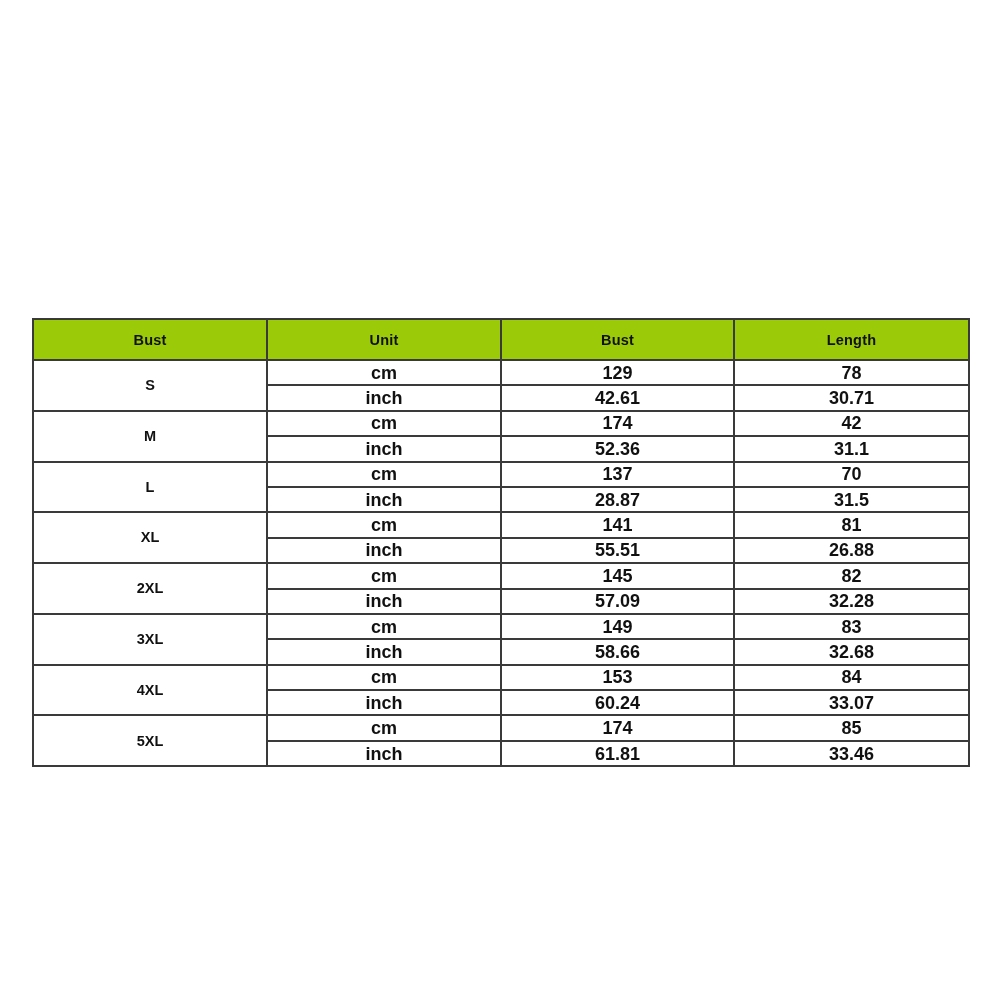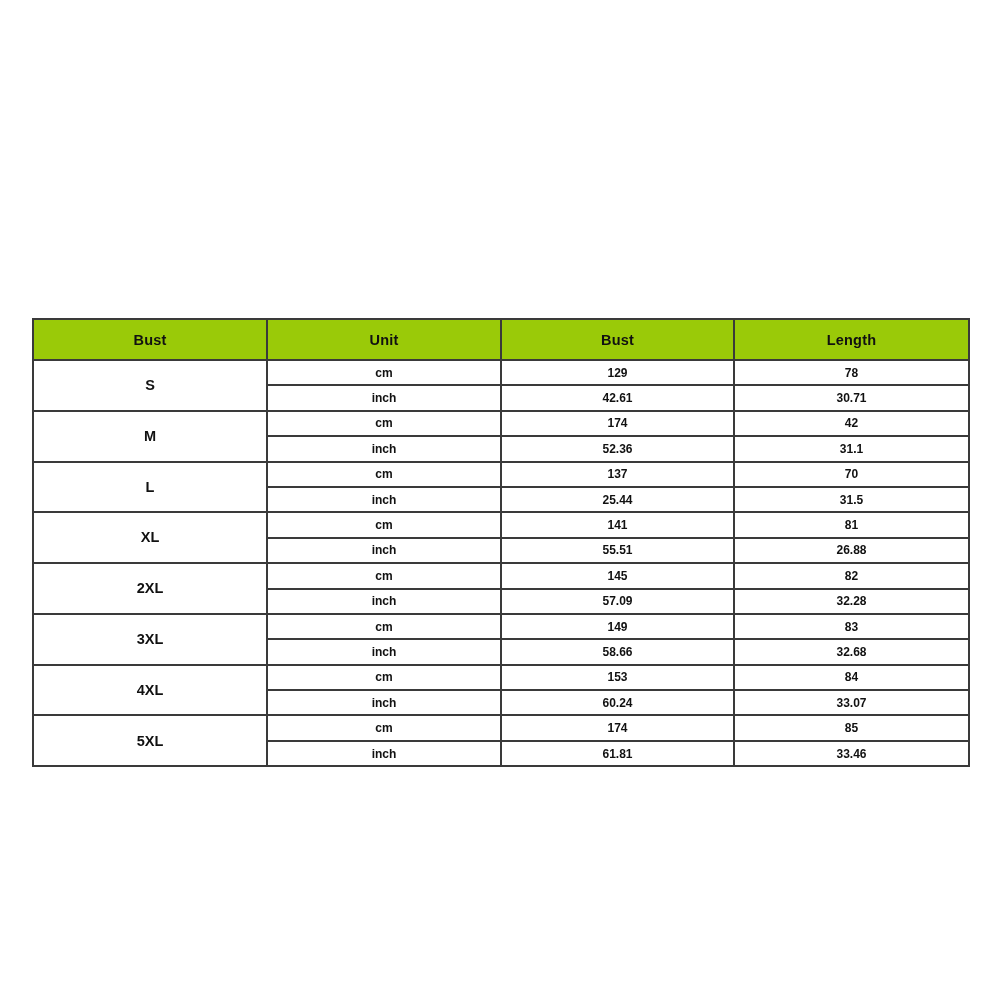--- a/index.html
+++ b/index.html
@@ -53,21 +53,21 @@
   #size-chart thead th {
     background: #9aca08;
     height: 39px;
     font-size: 14.5px;
     letter-spacing: .2px;
   }
 
   
   #size-chart tbody td {
     height: 23.4px;
-    font-size: 12px;
+    font-size: 18px;
     line-height: 1;
   }
 
   #size-chart tbody td.size-cell {
     font-size: 14.5px;
   }
 </style>
 </head>
 <body>
 
@@ -114,21 +114,21 @@
           <td>31.1</td>
         </tr>
         <tr>
           <td class="size-cell" rowspan="2">L</td>
           <td>cm</td>
           <td>137</td>
           <td>70</td>
         </tr>
         <tr>
           <td>inch</td>
-          <td>25.44</td>
+          <td>28.87</td>
           <td>31.5</td>
         </tr>
         <tr>
           <td class="size-cell" rowspan="2">XL</td>
           <td>cm</td>
           <td>141</td>
           <td>81</td>
         </tr>
         <tr>
           <td>inch</td>

